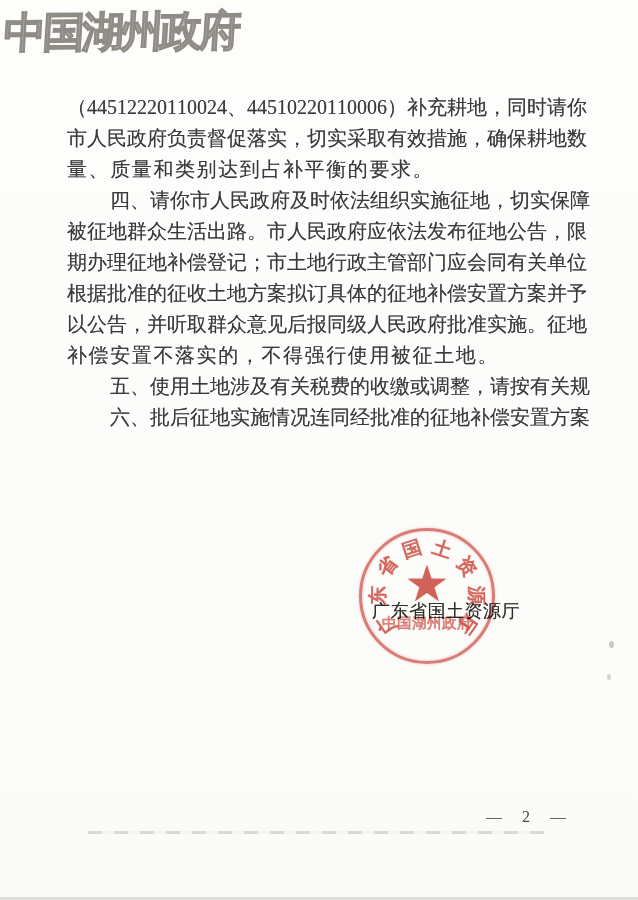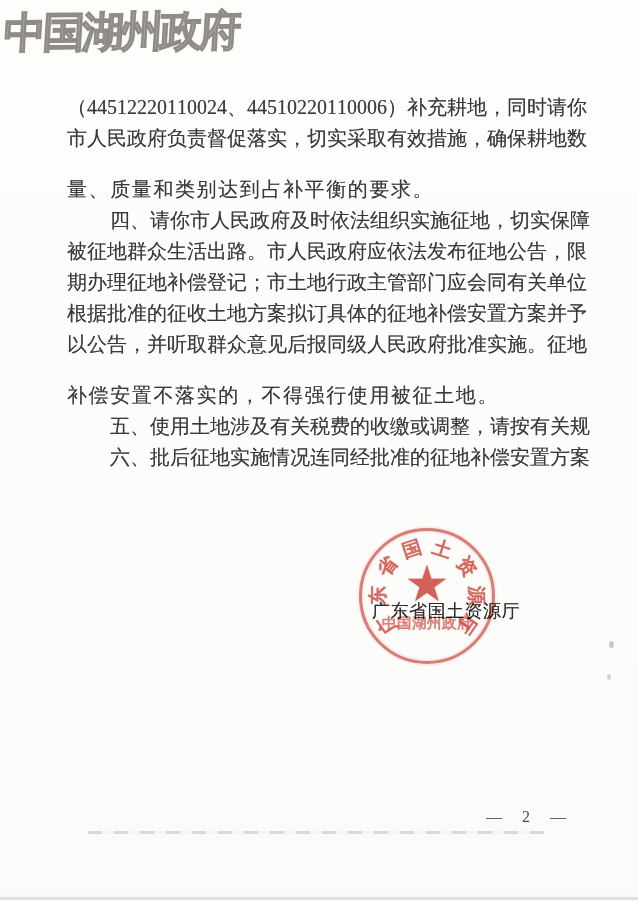--- a/index.html
+++ b/index.html
@@ -26,21 +26,21 @@
 
   
   .body-text{
     position:absolute;left:67px;top:92px;width:504px;
     color:var(--ink);font-size:20px;
     text-shadow:0 0 0.5px rgba(58,58,58,0.55);
   }
   .line{height:31px;display:flex;justify-content:space-between;align-items:center;}
   .line span{display:inline-block;}
   .line.indent{padding-left:43px;}
-  .line.end{display:block;line-height:31px;letter-spacing:1.6px;margin-top:20px;}
+  .line.end{display:block;line-height:31px;letter-spacing:1.6px;}
 
   
   .sig-authority{
     position:absolute;left:372px;top:599px;
     font-size:18px;letter-spacing:0.5px;color:#2e2d2b;
     text-shadow:0 0 0.5px rgba(46,45,43,0.6);
   }
   .sig-date{
     position:absolute;left:357px;top:629px;
     font-size:18px;letter-spacing:1px;word-spacing:4px;color:#2e2d2b;

